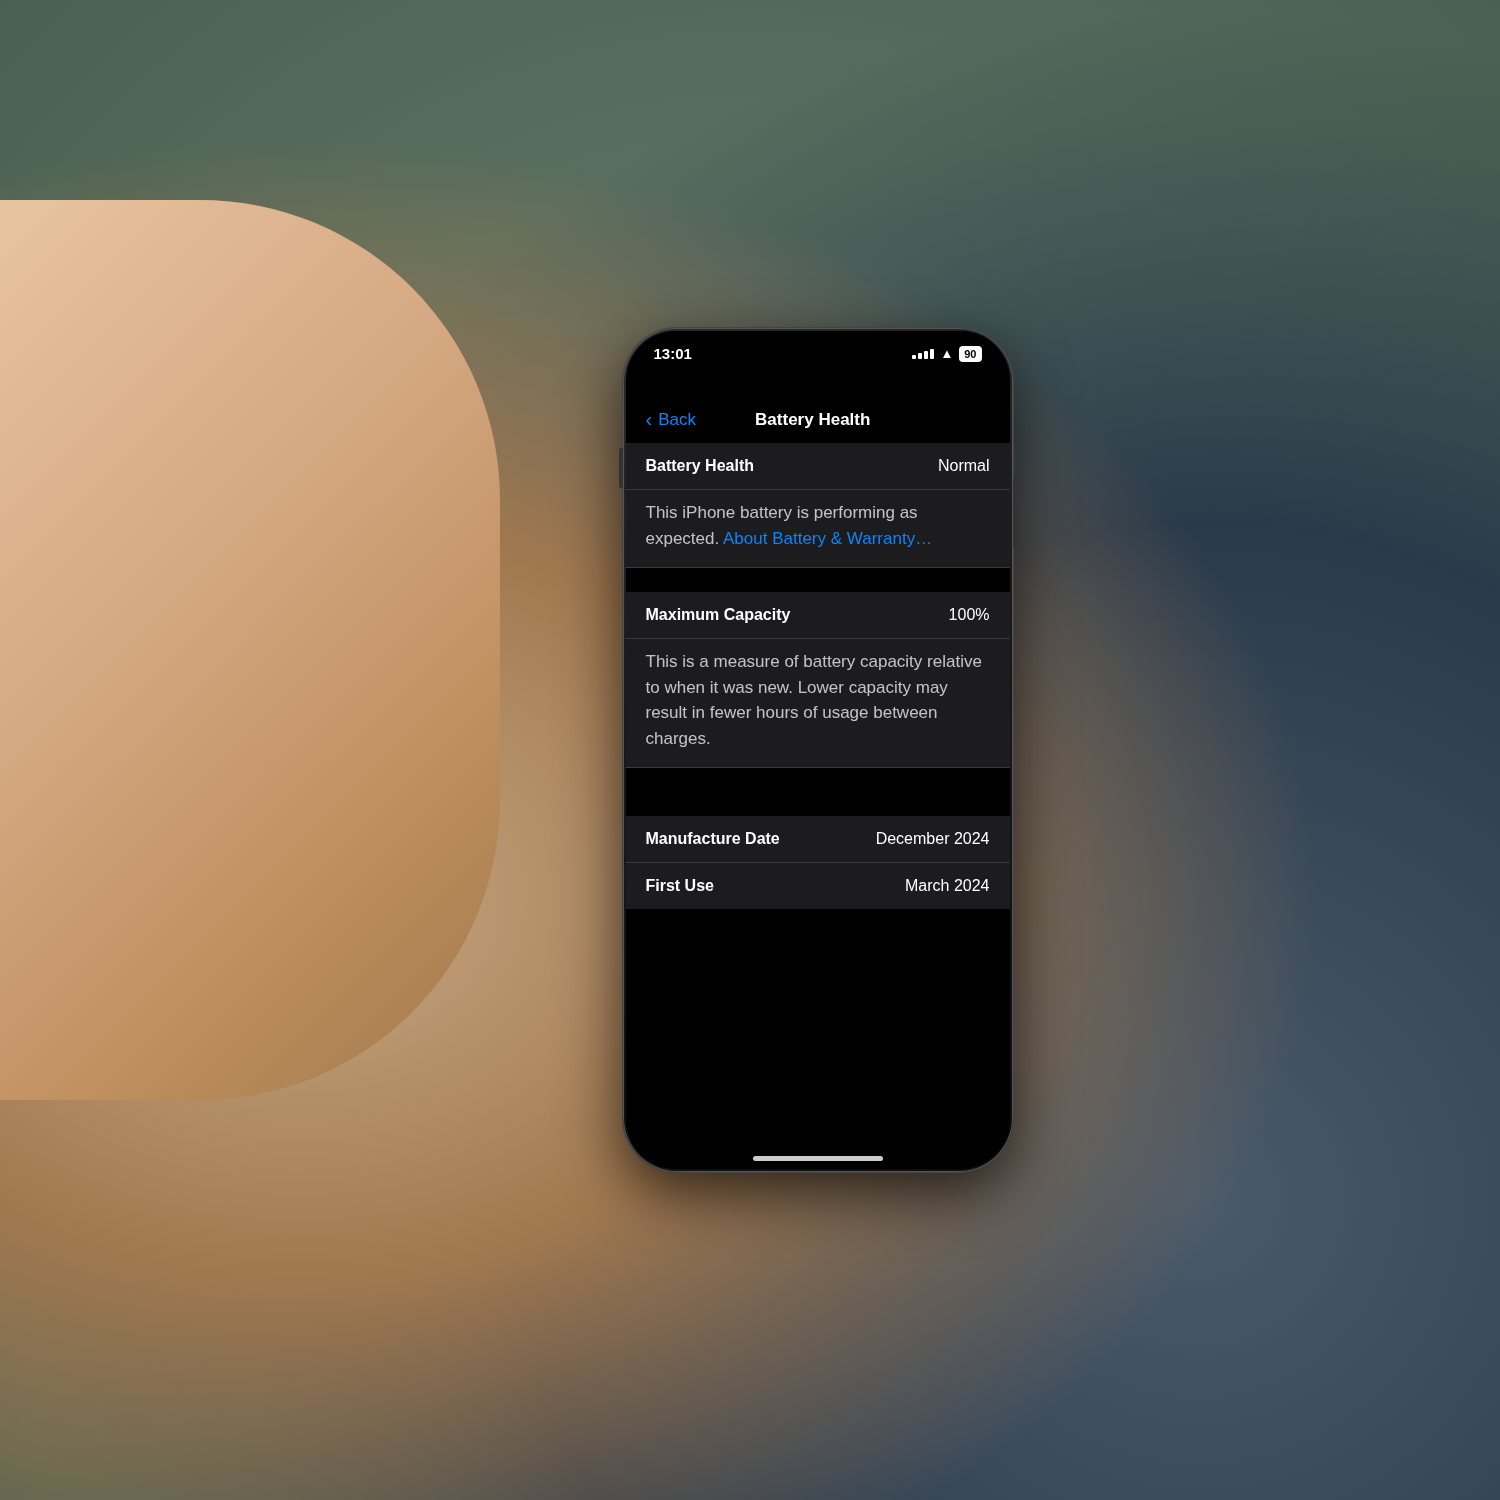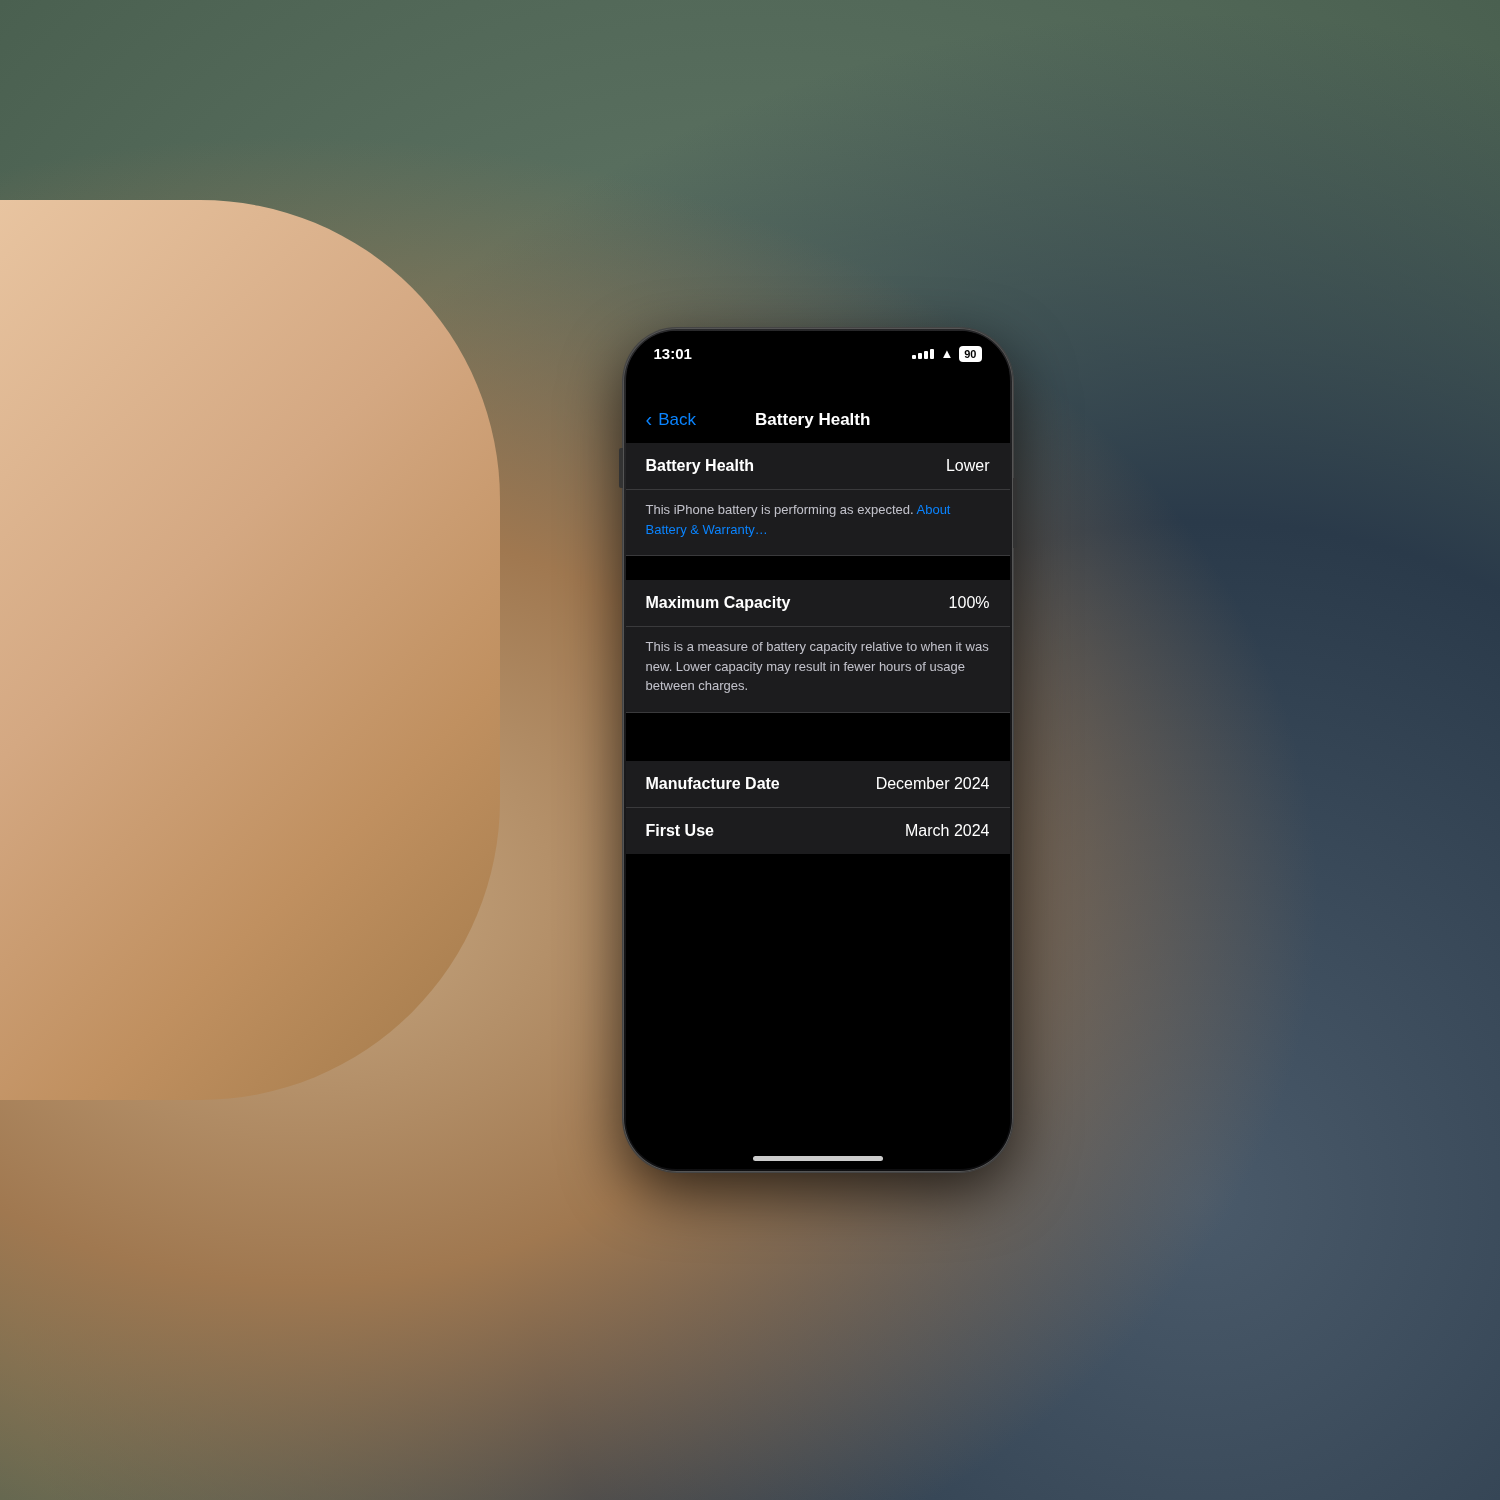--- a/index.html
+++ b/index.html
@@ -224,21 +224,21 @@
     }
 
     .row-description {
       background: #1c1c1e;
       padding: 10px 20px 16px;
       border-bottom: 0.5px solid #3a3a3c;
     }
 
     .row-description p {
       color: #ebebf5cc;
-      font-size: 13px;
+      font-size: 17px;
       line-height: 1.5;
     }
 
     .row-description a {
       color: #0a84ff;
       text-decoration: none;
     }
 
     .section-gap {
       height: 16px;
@@ -290,21 +290,21 @@
           <span>Back</span>
         </div>
         <div class="nav-title">Battery Health</div>
       </div>
 
       <div class="content">
 
         <div class="section">
           <div class="row-item">
             <span class="row-label">Battery Health</span>
-            <span class="row-value">Lower</span>
+            <span class="row-value">Normal</span>
           </div>
           <div class="row-description">
             <p>
               <span>This iPhone battery is performing as expected.</span>
               <a href="#">About Battery &amp; Warranty…</a>
             </p>
           </div>
         </div>
 
         <div class="section-gap"></div>

